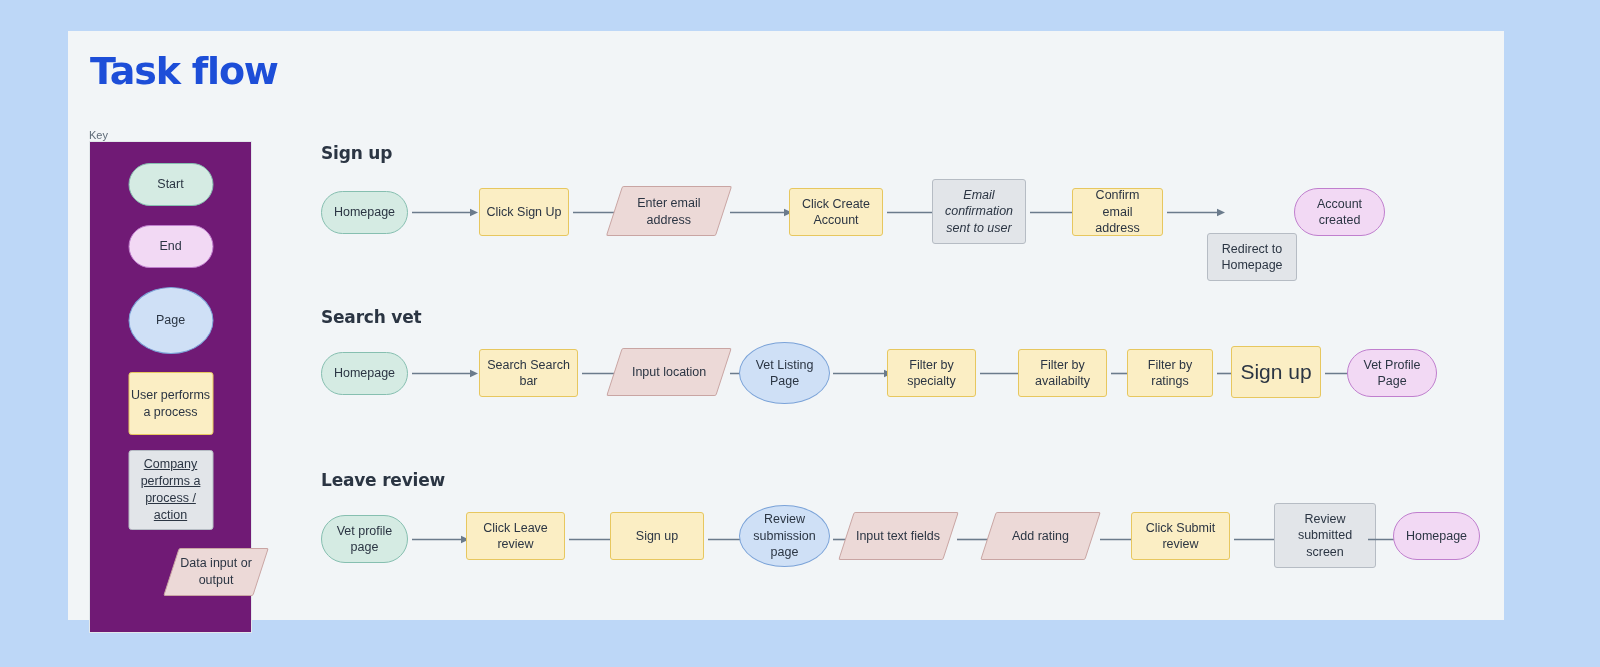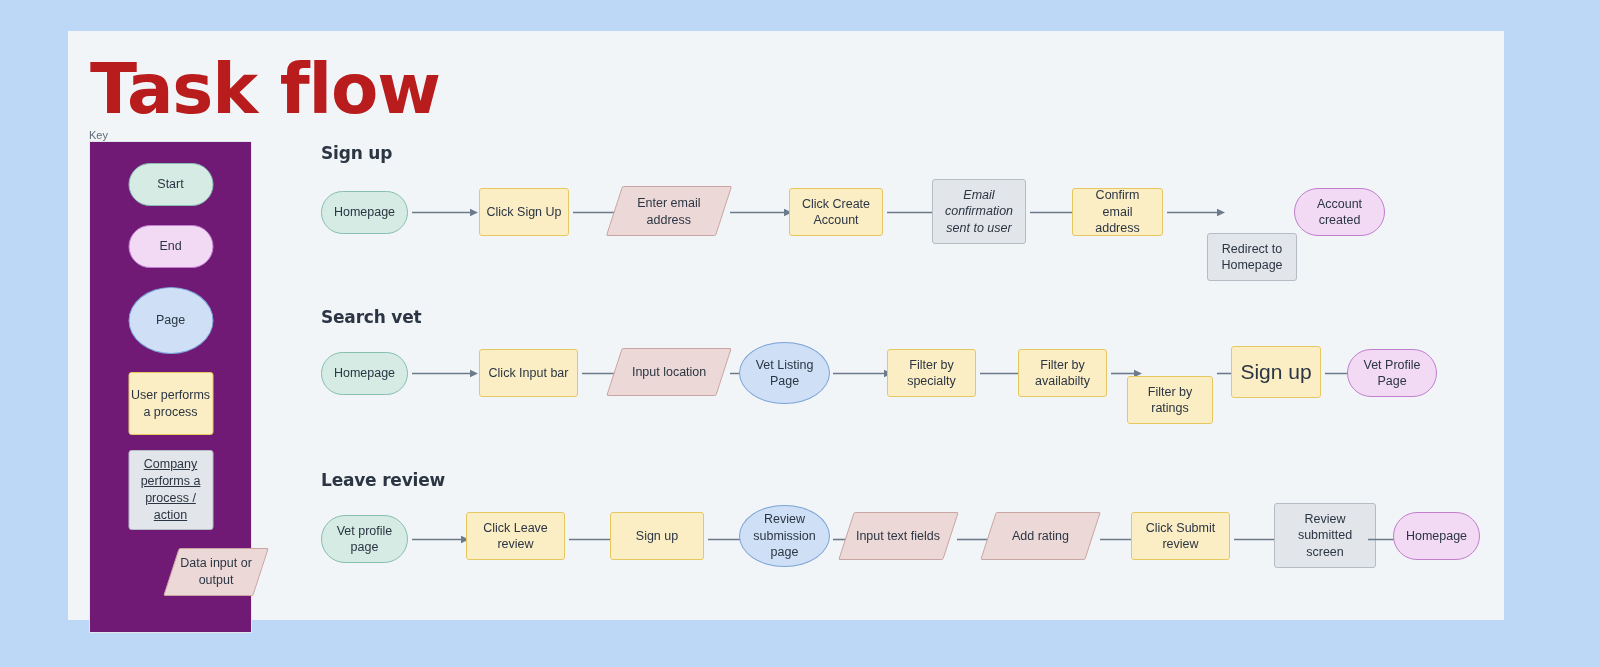--- a/index.html
+++ b/index.html
@@ -22,24 +22,24 @@
     width: 1436px;
     height: 589px;
     background: #f2f5f7;
   }
 
   
   .page-title {
     position: absolute;
     left: 22px;
     top: 18px;
-    font-size: 69px;
+    font-size: 38px;
     font-weight: bold;
     letter-spacing: -1.2px;
-    color: #b91c1c;
+    color: #1d4ed8;
     font-family: "DejaVu Sans", sans-serif;
   }
 
   
   .key-label {
     position: absolute;
     left: 21px;
     top: 98px;
     font-size: 11px;
     color: #5f6b78;
@@ -195,21 +195,21 @@
     </svg>
   <div class="shape shape-end" style="left:1225px; top:157px; width:91px; height:48px; left:1226px;">Account created</div>
 
   <div class="section-heading" style="left:253px; top:276px;">Search vet</div>
 
   <div class="shape shape-start" style="left:253px; top:321px; width:87px;  height:43px;">Homepage</div>
   <svg class="arrow" style="left:344px; top:338px; width:66px;" viewBox="0 0 66 9">
       <line x1="0" y1="4.5" x2="58" y2="4.5" stroke="#6b7b8c" stroke-width="1.6"></line>
       <polygon points="58,0.8 66,4.5 58,8.2" fill="#6b7b8c"></polygon>
     </svg>
-  <div class="shape shape-user" style="left:411px; top:318px; width:99px;  height:48px;">Click Input bar</div>
+  <div class="shape shape-user" style="left:411px; top:318px; width:99px;  height:48px;">Search Search bar</div>
   <svg class="arrow" style="left:514px; top:338px; width:44px;" viewBox="0 0 44 9">
       <line x1="0" y1="4.5" x2="36" y2="4.5" stroke="#6b7b8c" stroke-width="1.6"></line>
       <polygon points="36,0.8 44,4.5 36,8.2" fill="#6b7b8c"></polygon>
     </svg>
   <div class="shape shape-data" style="left:546px; top:317px; width:110px; height:48px;">
       <span>Input location</span>
     </div>
   <svg class="arrow" style="left:662px; top:338px; width:44px;" viewBox="0 0 44 9">
       <line x1="0" y1="4.5" x2="36" y2="4.5" stroke="#6b7b8c" stroke-width="1.6"></line>
       <polygon points="36,0.8 44,4.5 36,8.2" fill="#6b7b8c"></polygon>
@@ -222,21 +222,21 @@
   <div class="shape shape-user" style="left:819px; top:318px; width:89px;  height:48px;">Filter by specialty</div>
   <svg class="arrow" style="left:912px; top:338px; width:50px;" viewBox="0 0 50 9">
       <line x1="0" y1="4.5" x2="42" y2="4.5" stroke="#6b7b8c" stroke-width="1.6"></line>
       <polygon points="42,0.8 50,4.5 42,8.2" fill="#6b7b8c"></polygon>
     </svg>
   <div class="shape shape-user" style="left:950px; top:318px; width:89px;  height:48px;">Filter by availabilty</div>
   <svg class="arrow" style="left:1043px; top:338px; width:31px;" viewBox="0 0 31 9">
       <line x1="0" y1="4.5" x2="23" y2="4.5" stroke="#6b7b8c" stroke-width="1.6"></line>
       <polygon points="23,0.8 31,4.5 23,8.2" fill="#6b7b8c"></polygon>
     </svg>
-  <div class="shape shape-user" style="left:1059px; top:318px; width:86px; height:48px;margin-top:27px;">Filter by ratings</div>
+  <div class="shape shape-user" style="left:1059px; top:318px; width:86px; height:48px;">Filter by ratings</div>
   <svg class="arrow" style="left:1149px; top:338px; width:31px;" viewBox="0 0 31 9">
       <line x1="0" y1="4.5" x2="23" y2="4.5" stroke="#6b7b8c" stroke-width="1.6"></line>
       <polygon points="23,0.8 31,4.5 23,8.2" fill="#6b7b8c"></polygon>
     </svg>
   <div class="shape shape-user big-label" style="left:1163px; top:315px; width:90px; height:52px;">Sign up</div>
   <svg class="arrow" style="left:1257px; top:338px; width:58px;" viewBox="0 0 58 9">
       <line x1="0" y1="4.5" x2="50" y2="4.5" stroke="#6b7b8c" stroke-width="1.6"></line>
       <polygon points="50,0.8 58,4.5 50,8.2" fill="#6b7b8c"></polygon>
     </svg>
   <div class="shape shape-end" style="left:1279px; top:318px; width:90px; height:48px;">Vet Profile Page</div>

